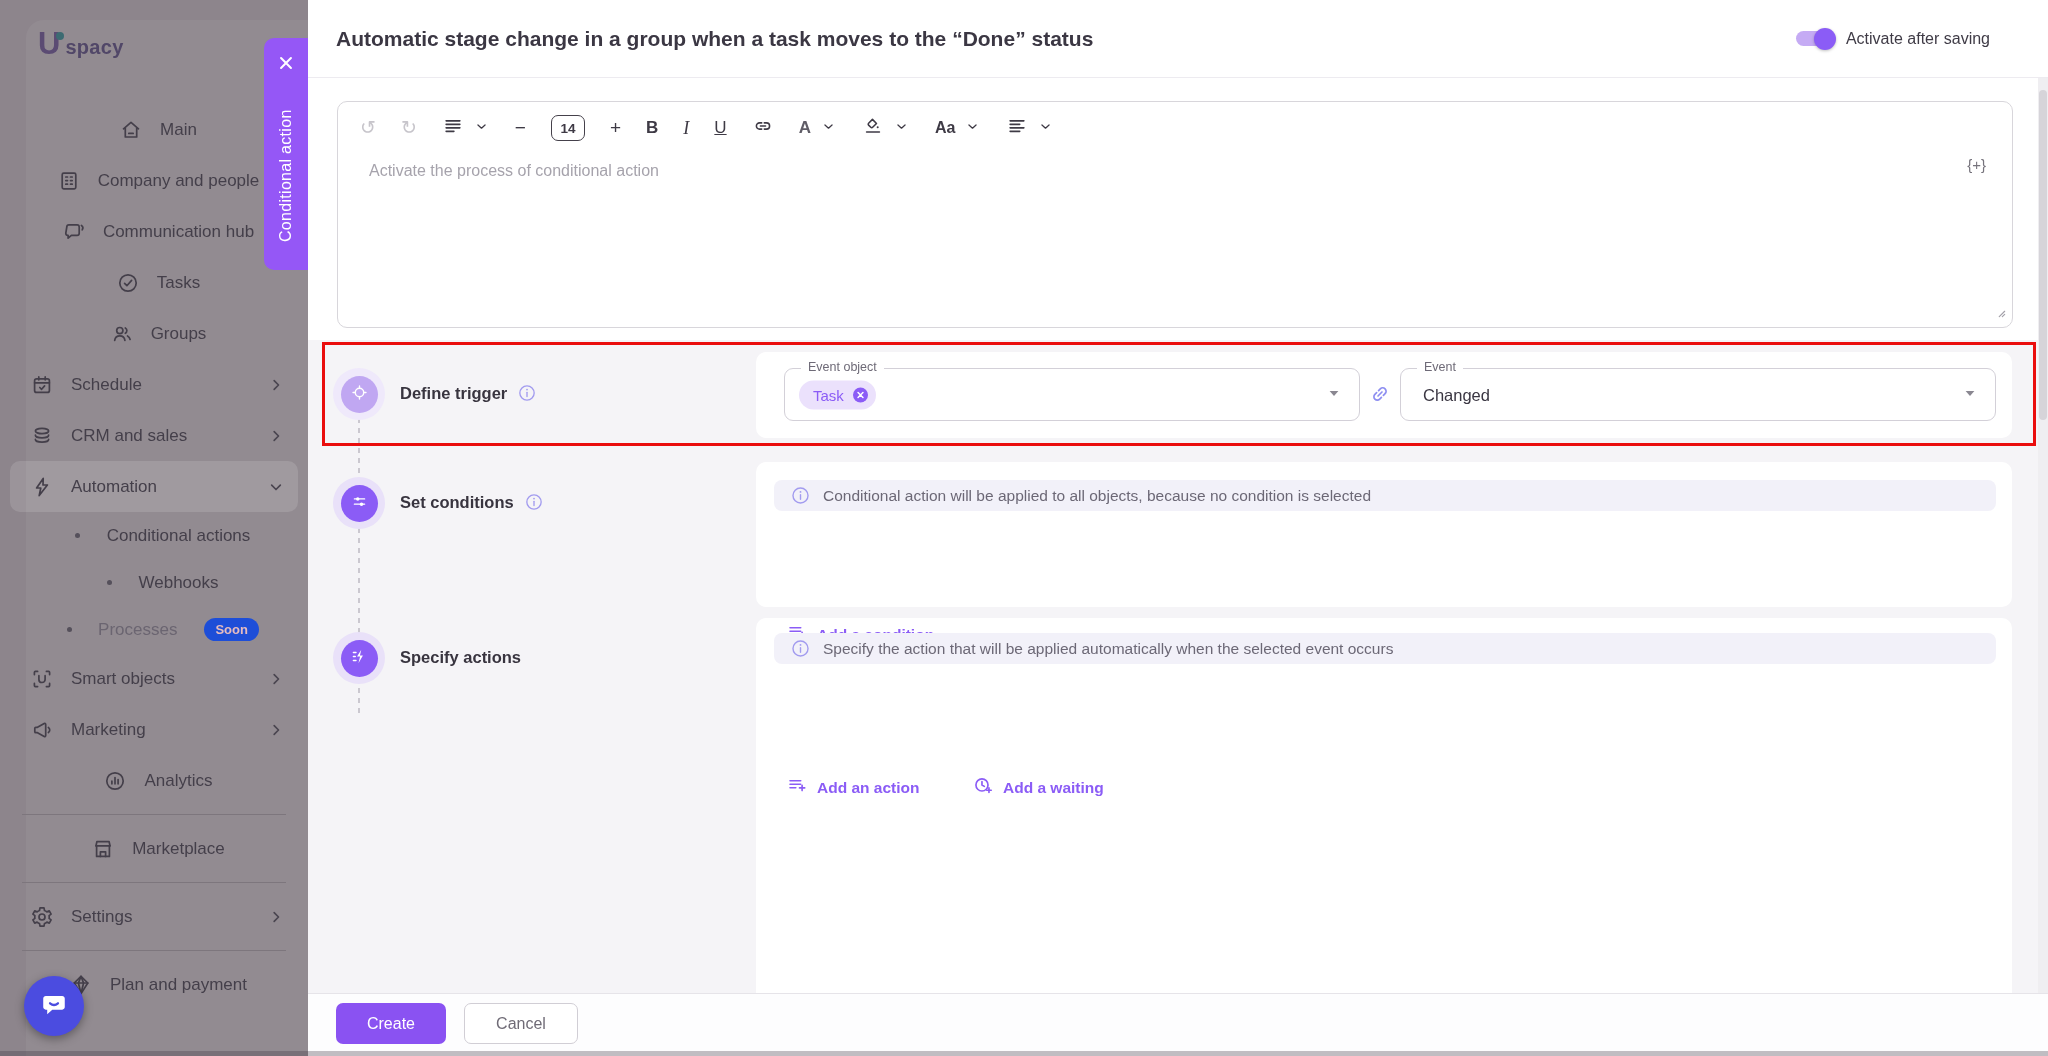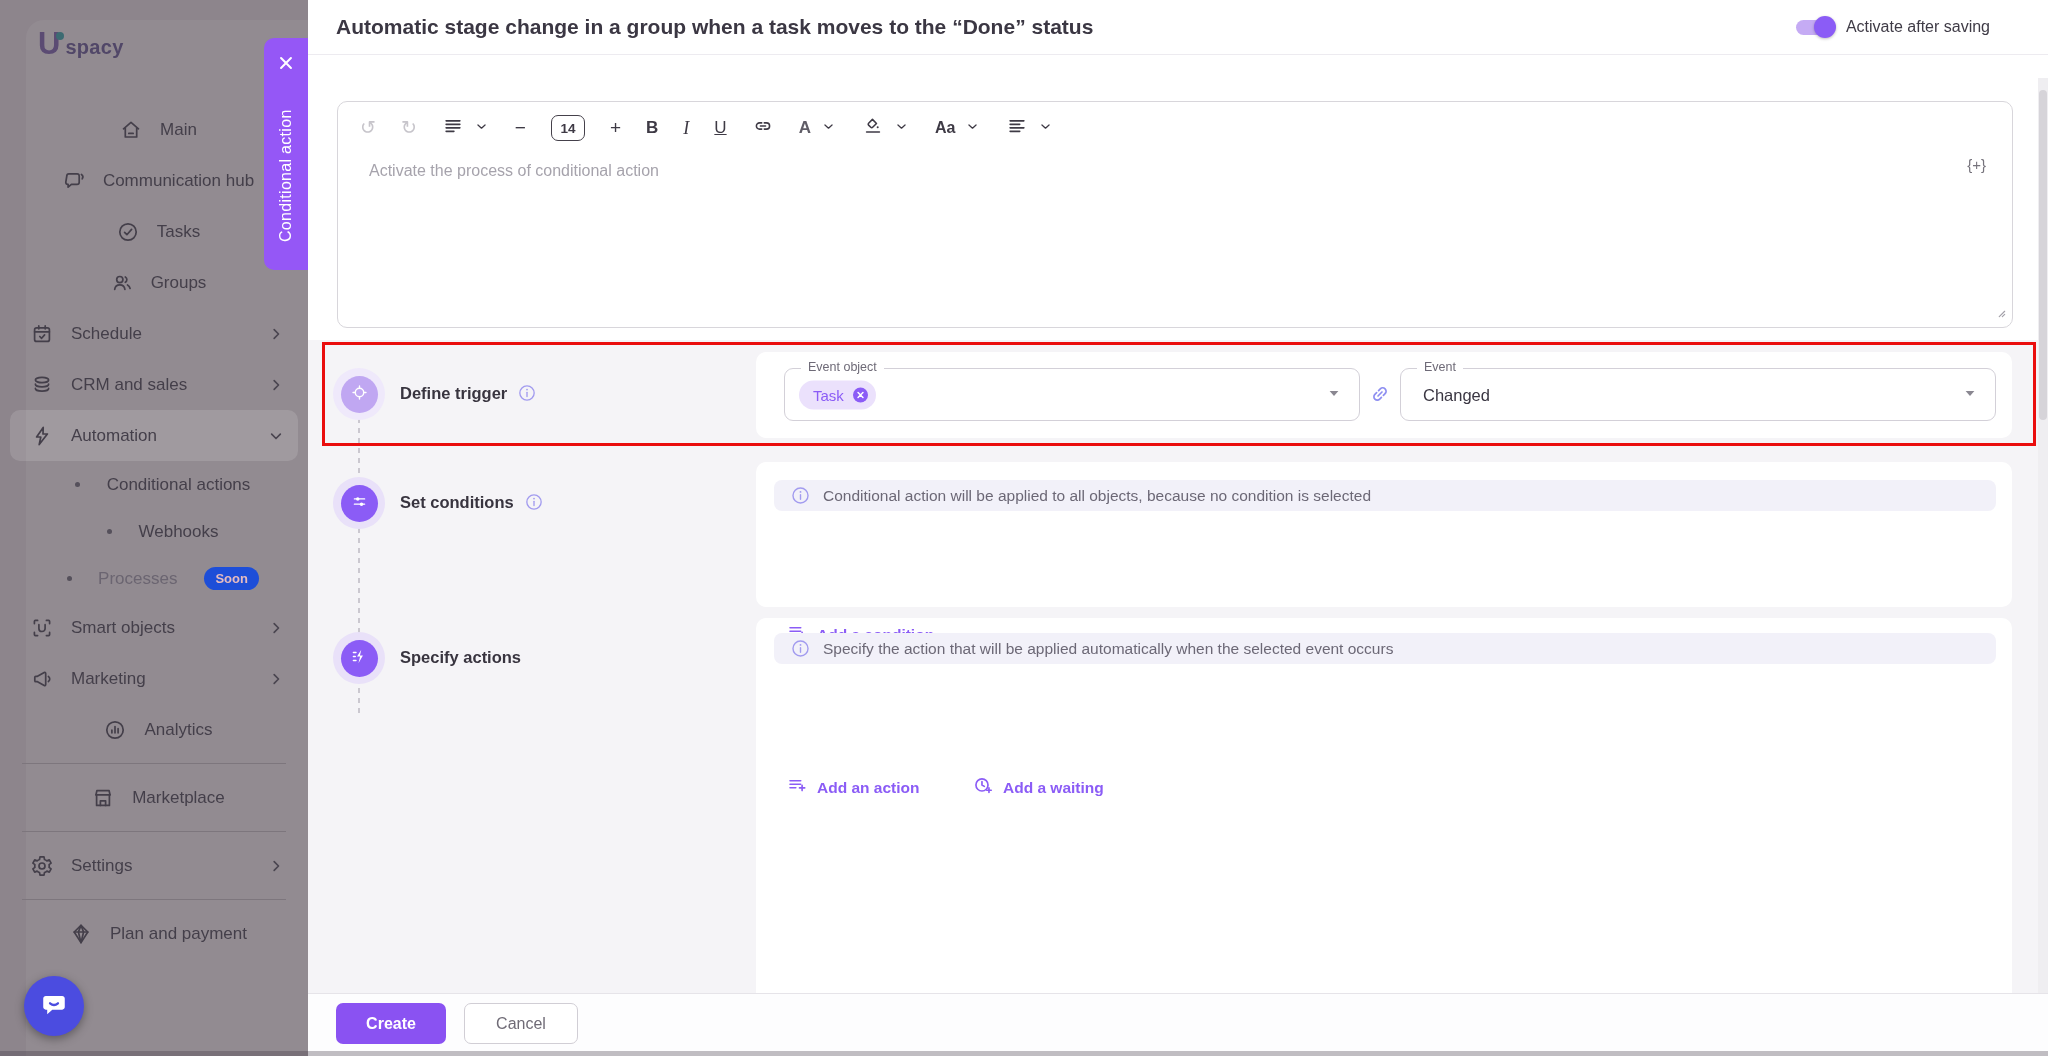--- a/index.html
+++ b/index.html
@@ -32,21 +32,21 @@
   .chat-fab svg { width:34px; height:34px; }
 
   
   .cond-tab { position:absolute; left:264px; top:38px; width:44px; height:232px; background:var(--tab,#9557f6); border-radius:10px 0 0 10px; z-index:5; display:flex; flex-direction:column; align-items:center; }
   .tab-close { width:26px; height:26px; margin-top:12px; color:#fff; cursor:pointer; display:flex; align-items:center; justify-content:center; }
   .tab-close svg { width:22px; height:22px; }
   .tab-text { flex:1; display:flex; align-items:center; justify-content:center; writing-mode:vertical-rl; transform:rotate(180deg); color:#fff; font-size:16px; letter-spacing:.3px; padding-bottom:6px; }
 
   
   .main { position:absolute; left:308px; top:0; right:0; bottom:0; background:#fff; z-index:2; }
-  .hdr { position:absolute; left:0; top:0; right:0; height:55px; background:#fff; border-bottom:1px solid #edebf0; }
+  .hdr { position:absolute; left:0; top:0; right:0; height:78px; background:#fff; border-bottom:1px solid #edebf0; }
   .hdr-title { position:absolute; left:28px; top:50%; transform:translateY(-50%); font-size:21px; font-weight:600; color:#3b3743; }
   .toggle-row { position:absolute; right:58px; top:50%; transform:translateY(-50%); display:flex; align-items:center; gap:13px; }
   .switch { position:relative; width:37px; height:15px; border-radius:8px; background:#c5abf4; cursor:pointer; }
   .switch .knob { position:absolute; right:-3px; top:-3.5px; width:22px; height:22px; border-radius:50%; background:var(--accent,#8b5cf6); box-shadow:0 1px 3px rgba(0,0,0,0.25); }
   .toggle-label { font-size:16px; color:#3f3b46; }
 
   .content { position:absolute; left:0; top:78px; right:0; bottom:63px; background:#fff; }
   .graybg { position:absolute; left:0; top:262px; right:0; bottom:0; background:#f5f4f7; }
   .vscroll { position:absolute; right:0; top:0; bottom:0; width:10px; background:#efeef1; }
   .vscroll .thumb { position:absolute; right:1px; top:12px; width:8px; height:330px; border-radius:4px; background:#d6d4d9; }
@@ -104,21 +104,21 @@
   
   .banner { position:absolute; left:466px; width:1222px; height:31px; background:#f2f1f9; border-radius:8px; display:flex; align-items:center; padding:0 16px; gap:12px; z-index:3; }
   .banner .info-ic svg { width:21px; height:21px; }
   .banner-txt { font-size:15.5px; color:#6c6876; }
   .plink { position:absolute; display:flex; align-items:center; gap:10px; color:var(--accent,#8b5cf6); font-size:15.5px; font-weight:600; cursor:pointer; z-index:3; }
   .plink svg { width:21px; height:21px; }
 
   
   .footer { position:absolute; left:0; right:0; bottom:0; height:63px; background:#fdfdfe; border-top:1px solid #e6e4e9; }
   .btn { position:absolute; top:9px; height:41px; border-radius:7px; display:flex; align-items:center; justify-content:center; font-size:16px; cursor:pointer; }
-  .btn-create { left:28px; width:110px; background:#8a52f2; color:#fff; font-weight:700; }
+  .btn-create { left:28px; width:110px; background:#8a52f2; color:#fff; font-weight:400; }
   .btn-cancel { left:156px; width:114px; background:#fff; border:1px solid #d1ced5; color:#6f6b76; }
 
   .bottombar { position:absolute; left:0; right:0; bottom:0; height:5px; background:rgba(66,56,68,0.32); z-index:50; }
 </style>
 </head>
 <body>
 
 <div class="stage">
 
   <div class="sidebar">
@@ -130,20 +130,29 @@
     </div>
     <nav class="nav">
         <div class="s-item">
           <span class="s-ic">
             <svg viewBox="0 0 24 24" fill="none" stroke="currentColor" stroke-width="1.7" stroke-linecap="round" stroke-linejoin="round">
               <path d="M4.5 10.8 12 4.4l7.5 6.4M6.3 9.4V19h11.4V9.4"></path>
               <path d="M9.8 15.4h4.4"></path>
             </svg>
           </span>
           <span class="s-label">Main</span>
+        </div>
+        <div class="s-item">
+          <span class="s-ic">
+            <svg viewBox="0 0 24 24" fill="none" stroke="currentColor" stroke-width="1.7" stroke-linecap="round" stroke-linejoin="round">
+              <rect x="5.2" y="4.2" width="13.6" height="15.6" rx="1.5"></rect>
+              <path d="M8.8 8h1.7M13.5 8h1.7M8.8 11.6h1.7M13.5 11.6h1.7M8.8 15.2h1.7M13.5 15.2h1.7"></path>
+            </svg>
+          </span>
+          <span class="s-label">Company and people</span>
         </div>
         <div class="s-item">
           <span class="s-ic">
             <svg viewBox="0 0 24 24" fill="none" stroke="currentColor" stroke-width="1.7" stroke-linecap="round" stroke-linejoin="round">
               <path d="M4.8 7c0-1.2.9-2.1 2.1-2.1h8.2c1.2 0 2.1.9 2.1 2.1v6.2c0 1.2-.9 2.1-2.1 2.1H9.4l-3.3 2.9v-2.9h-.2c-1.2 0-2.1-.9-2.1-2.1z"></path>
               <path d="M19.4 5.4c1.5 1.1 1.8 3 .8 4.5"></path>
             </svg>
           </span>
           <span class="s-label">Communication hub</span>
         </div>

